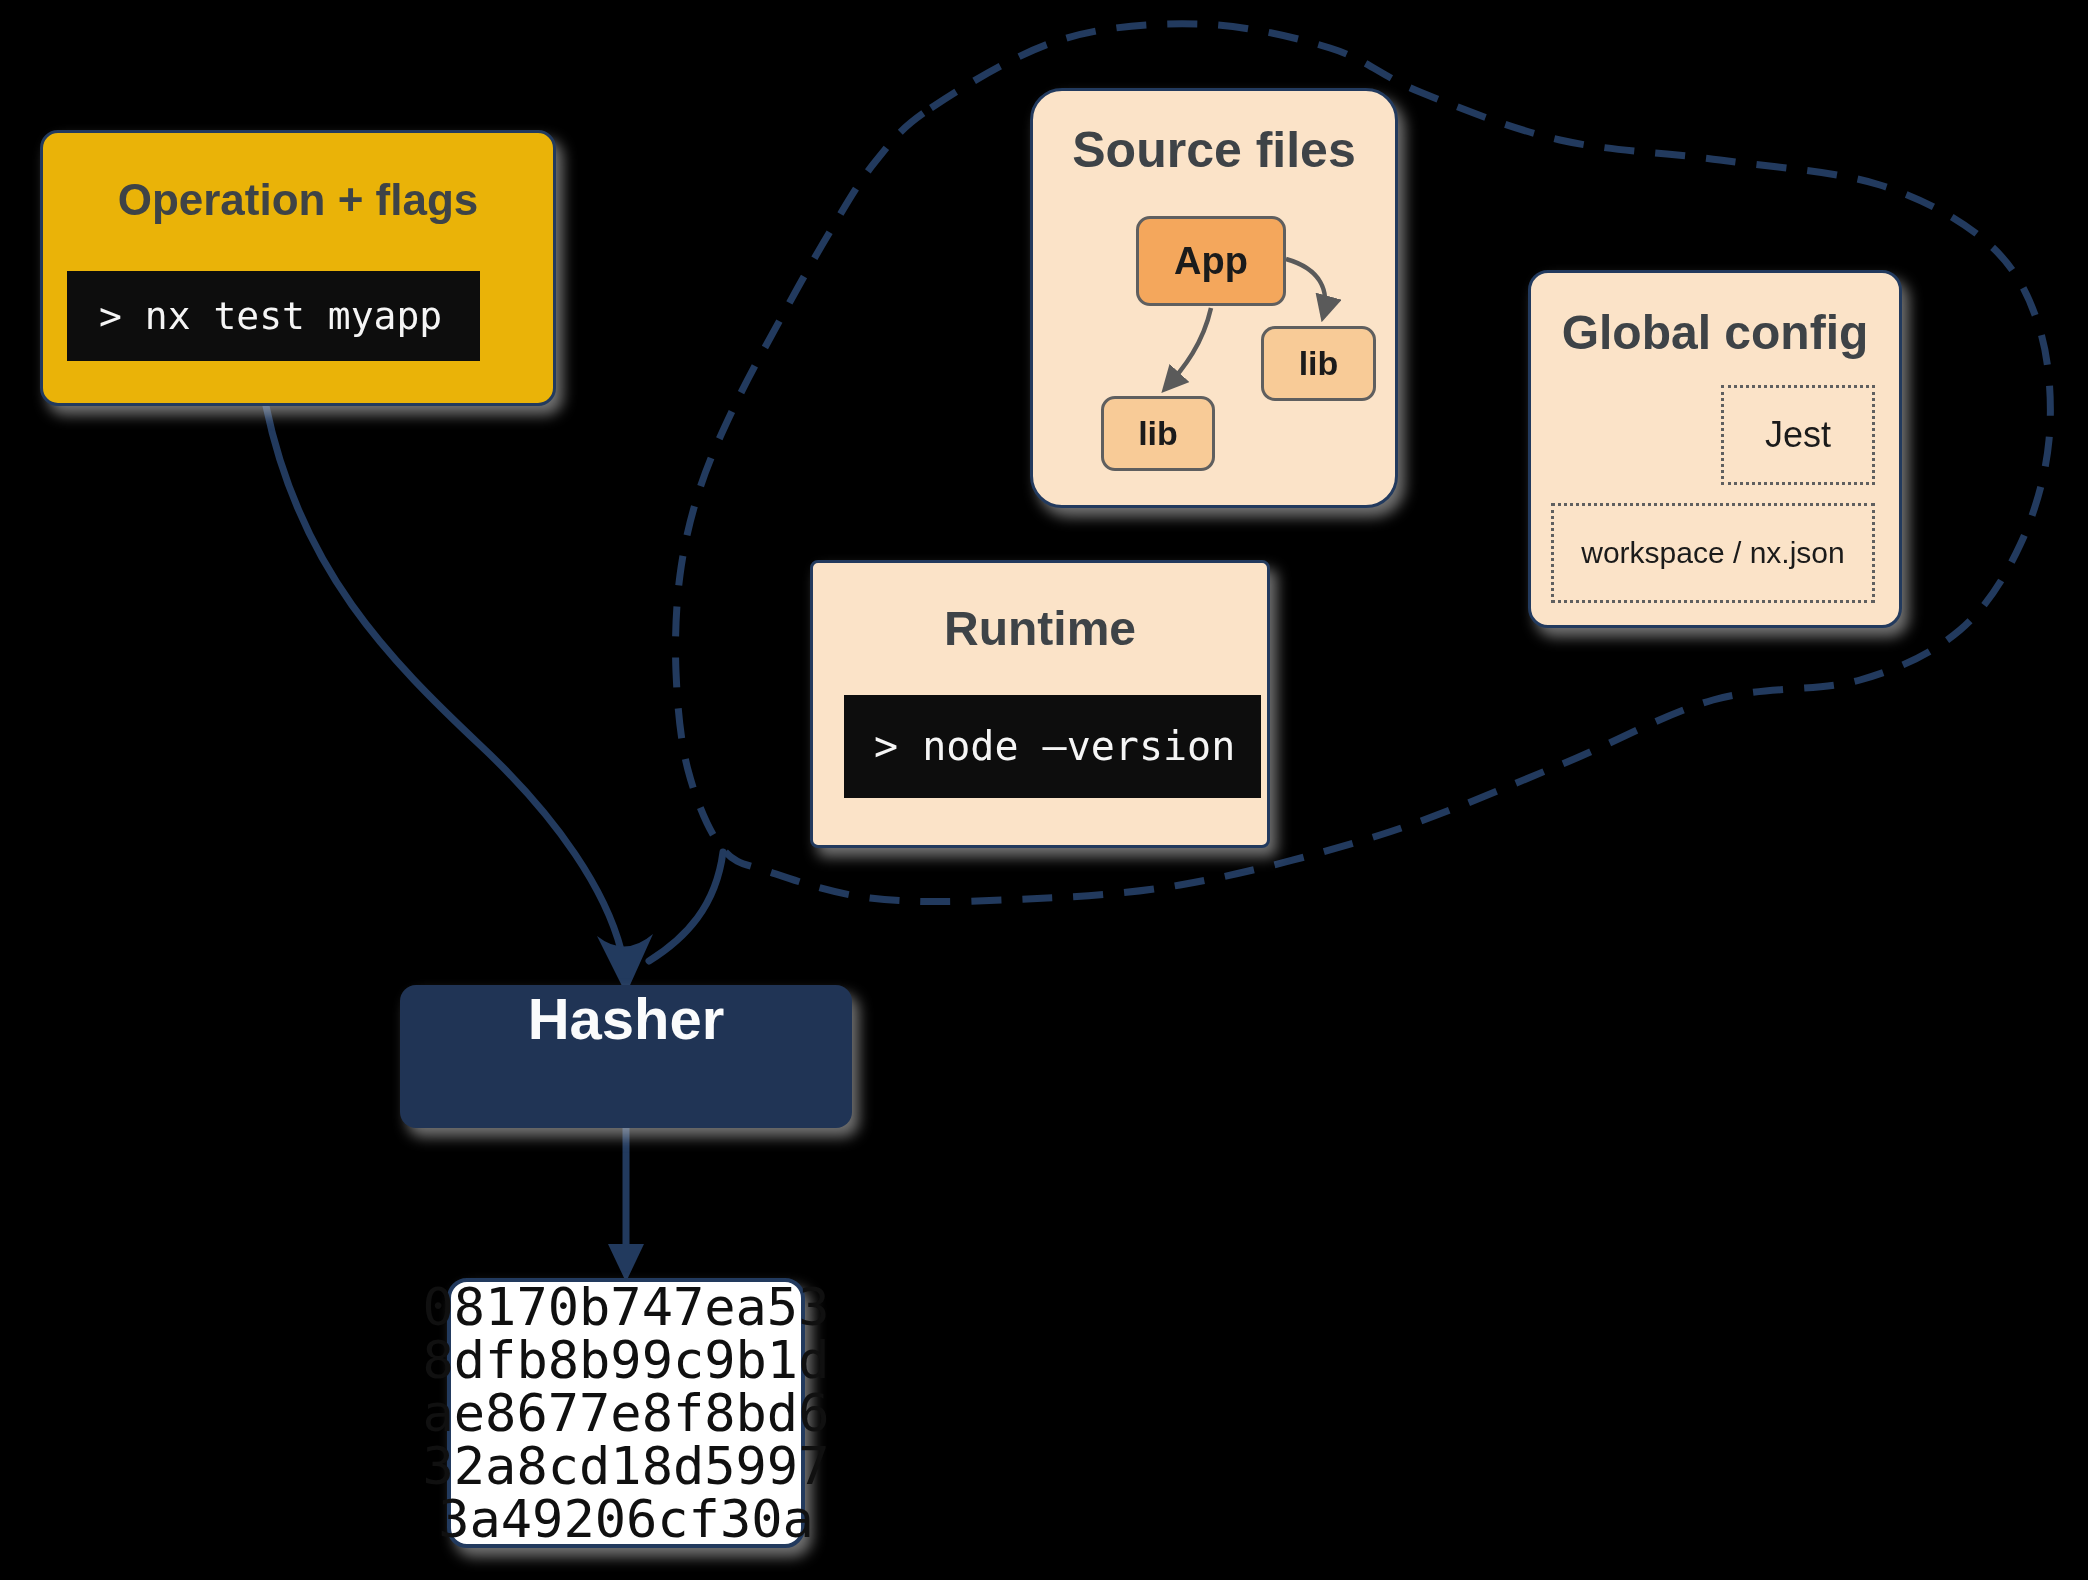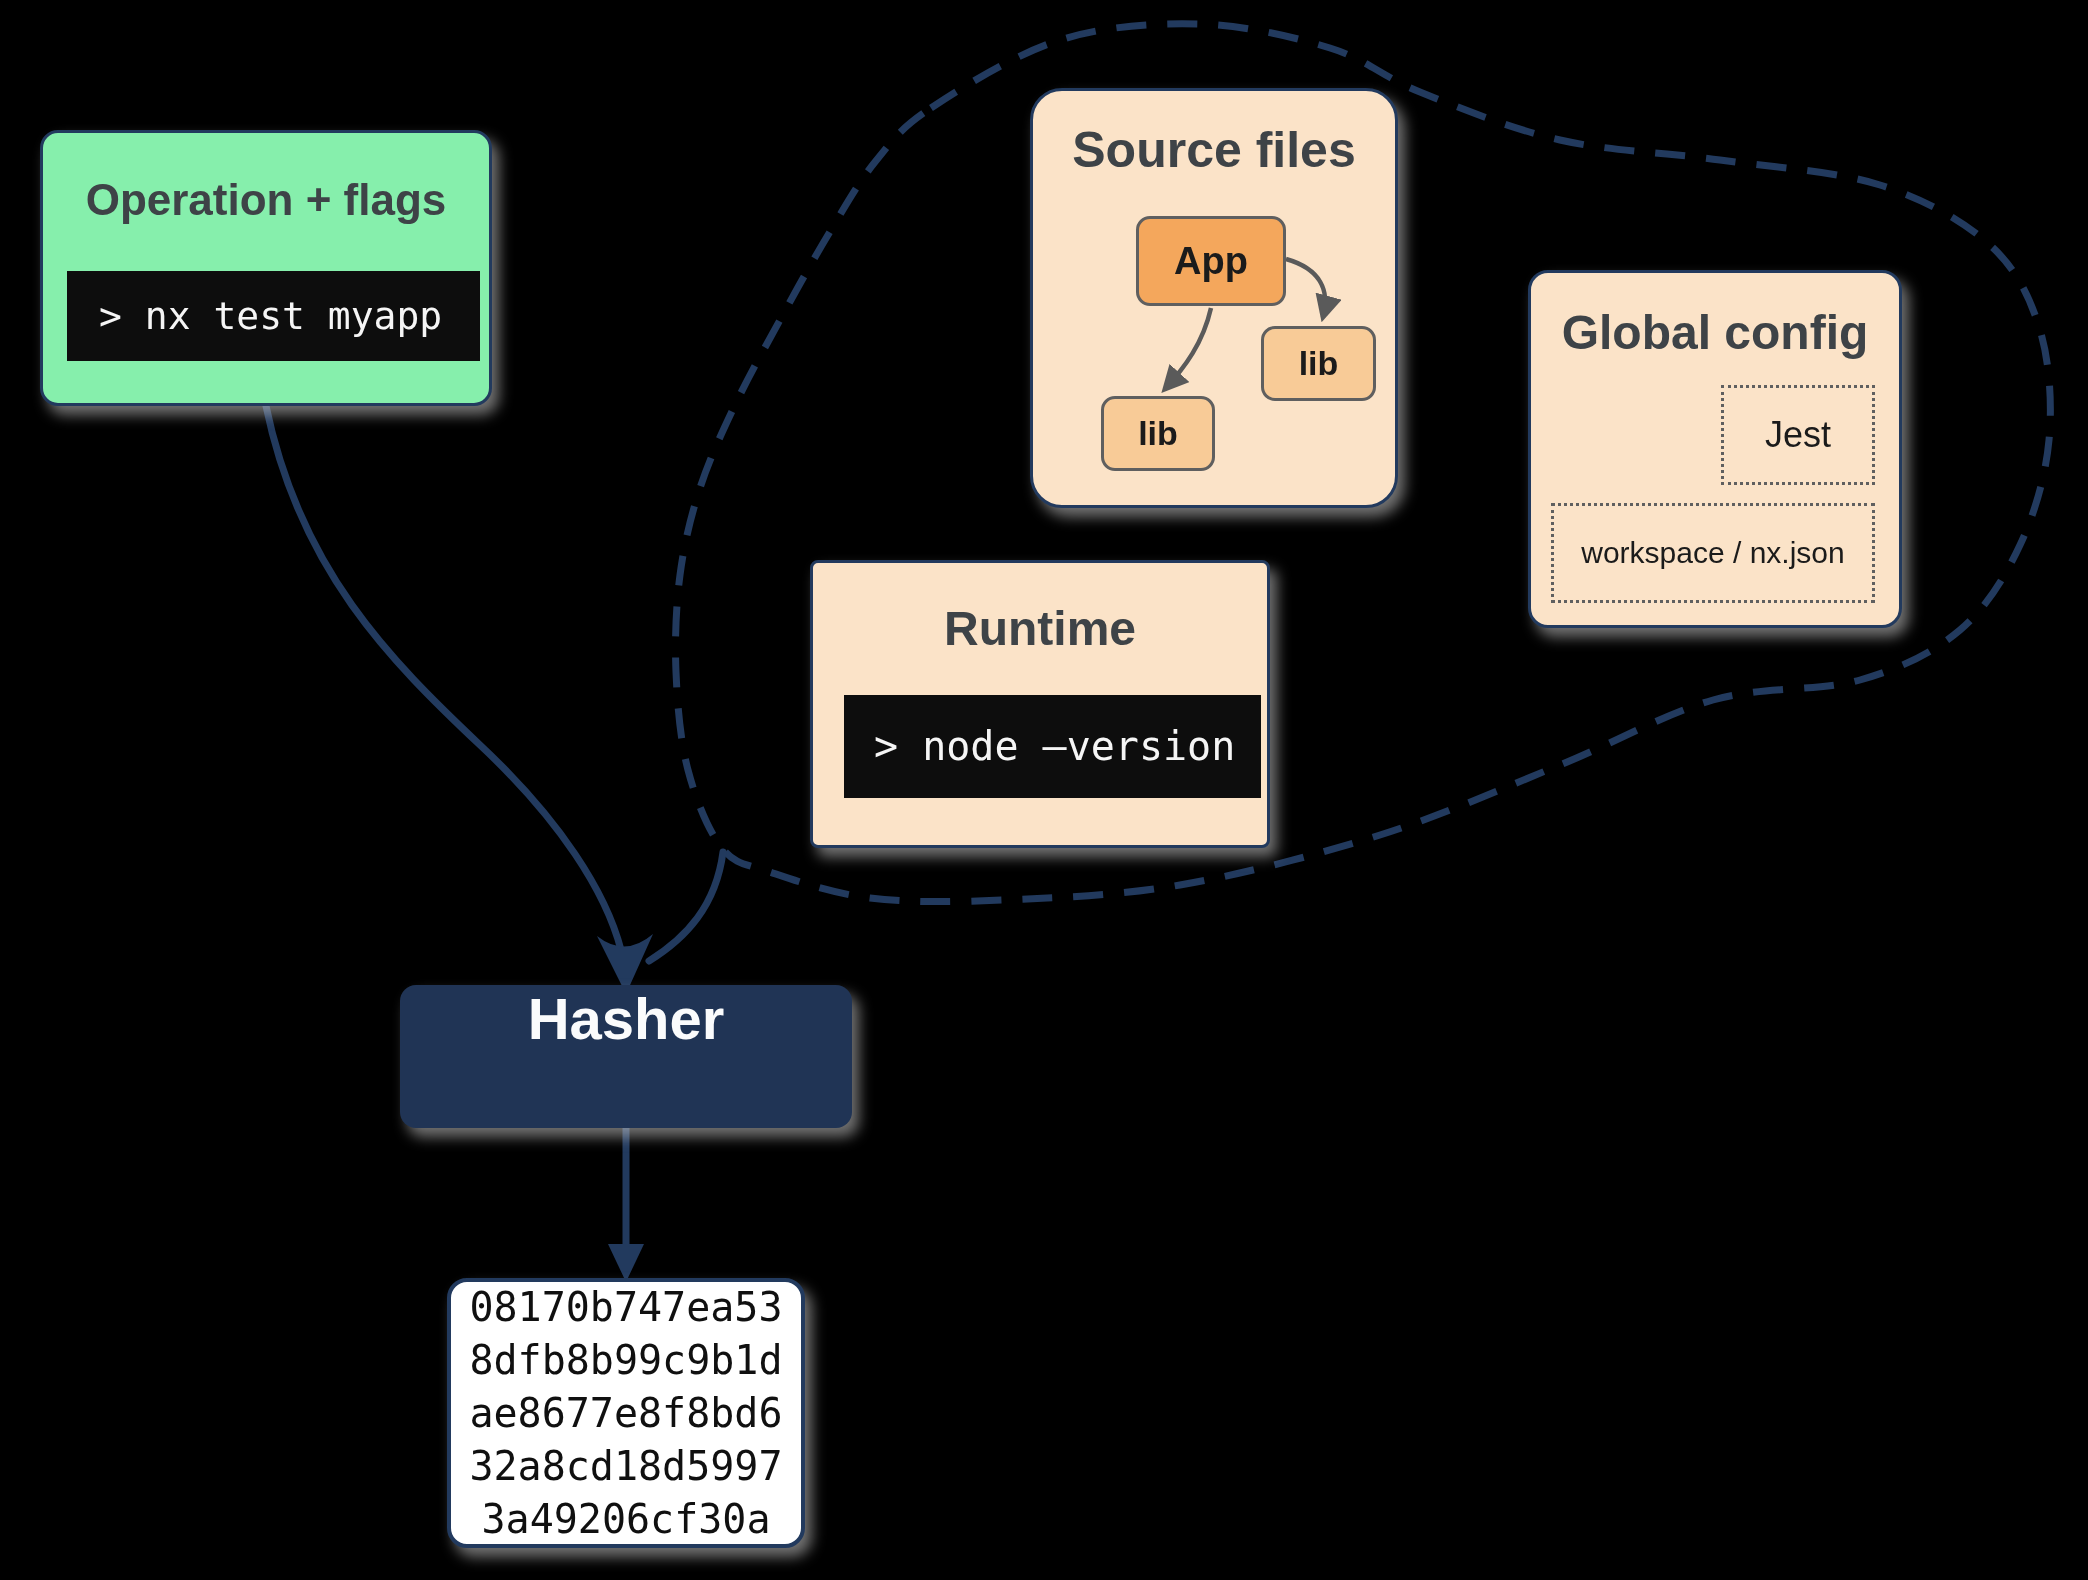--- a/index.html
+++ b/index.html
@@ -6,21 +6,21 @@
   #stage{
     position:relative;width:2088px;height:1580px;overflow:hidden;
     font-family:"Liberation Sans",sans-serif;background:#000;
   }
   svg.layer{position:absolute;left:0;top:0;z-index:1;}
   .box{position:absolute;box-sizing:border-box;z-index:2;}
   .shadow{box-shadow:7px 9px 14px rgba(205,205,205,.55);}
   .title{color:#3e4347;font-weight:bold;text-align:center;}
 
   
-  #op-box{left:40px;top:130px;width:452px;height:276px;background:#86efac;
+  #op-box{left:40px;top:130px;width:516px;height:276px;background:#eab308;
     border:3px solid #223a5e;border-radius:18px;}
   #op-box .title{margin-top:42px;font-size:44px;}
   .terminal{position:absolute;background:#0d0d0d;color:#f5f5f5;
     font-family:"DejaVu Sans Mono",monospace;white-space:pre;}
   #op-terminal{left:24px;top:138px;width:413px;height:90px;
     font-size:38px;line-height:90px;padding-left:32px;box-sizing:border-box;}
 
   
   #source-box{left:1030px;top:88px;width:368px;height:420px;background:#fbe3c8;
     border:3px solid #223a5e;border-radius:32px;}
@@ -51,21 +51,21 @@
     font-size:40px;line-height:103px;padding-left:30px;box-sizing:border-box;margin-left:8px;}
 
   
   #hasher-box{left:400px;top:985px;width:452px;height:143px;background:#203455;
     border-radius:16px;display:flex;justify-content:center;
     color:#fafbfc;font-weight:bold;font-size:58px;}
 
   
   #hash-box{left:447px;top:1278px;width:358px;height:270px;background:#ffffff;
     border:4px solid #223a5e;border-radius:20px;
-    font-family:"DejaVu Sans Mono",monospace;font-size:40px;line-height:53px;
+    font-family:"DejaVu Sans Mono",monospace;font-size:52px;line-height:53px;
     color:#101010;display:flex;flex-direction:column;align-items:center;justify-content:center;text-align:right;}
 </style>
 </head>
 <body>
 
 <div id="stage">
 
   <svg class="layer" width="2088" height="1580" viewBox="0 0 2088 1580">
 
     <path id="cloud-path" fill="none" stroke="#223a5e" stroke-width="7" stroke-dasharray="30 21" d="M 931,108 C 961.8,87.7 1015.2,54.0 1060,40 C 1104.8,26.0 1155.0,22.7 1200,24 C 1245.0,25.3 1293.3,36.7 1330,48 C 1366.7,59.3 1381.7,76.7 1420,92 C 1458.3,107.3 1510.0,128.7 1560,140 C 1610.0,151.3 1666.7,152.5 1720,160 C 1773.3,167.5 1835.0,170.8 1880,185 C 1925.0,199.2 1963.3,220.8 1990,245 C 2016.7,269.2 2030.2,297.5 2040,330 C 2049.8,362.5 2052.3,404.2 2049,440 C 2045.7,475.8 2034.8,513.3 2020,545 C 2005.2,576.7 1986.7,607.5 1960,630 C 1933.3,652.5 1901.2,668.3 1860,680 C 1818.8,691.7 1763.0,685.8 1713,700 C 1663.0,714.2 1615.5,742.5 1560,765 C 1504.5,787.5 1443.3,815.0 1380,835 C 1316.7,855.0 1242.8,874.2 1180,885 C 1117.2,895.8 1054.7,897.8 1003,900 C 951.3,902.2 908.8,902.7 870,898 C 831.2,893.3 794.7,880.3 770,872 C 745.3,863.7 735.7,865.0 722,848 C 708.3,831.0 695.7,799.3 688,770 C 680.3,740.7 677.3,704.5 676,672 C 674.7,639.5 676.0,605.7 680,575 C 684.0,544.3 690.8,516.3 700,488 C 709.2,459.7 721.7,433.0 735,405 C 748.3,377.0 764.5,348.3 780,320 C 795.5,291.7 812.2,261.3 828,235 C 843.8,208.7 857.8,183.2 875,162 C 892.2,140.8 900.2,128.3 931,108 Z"></path>

